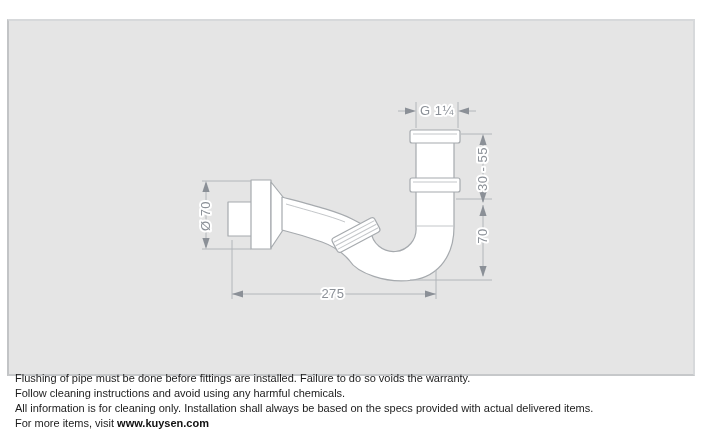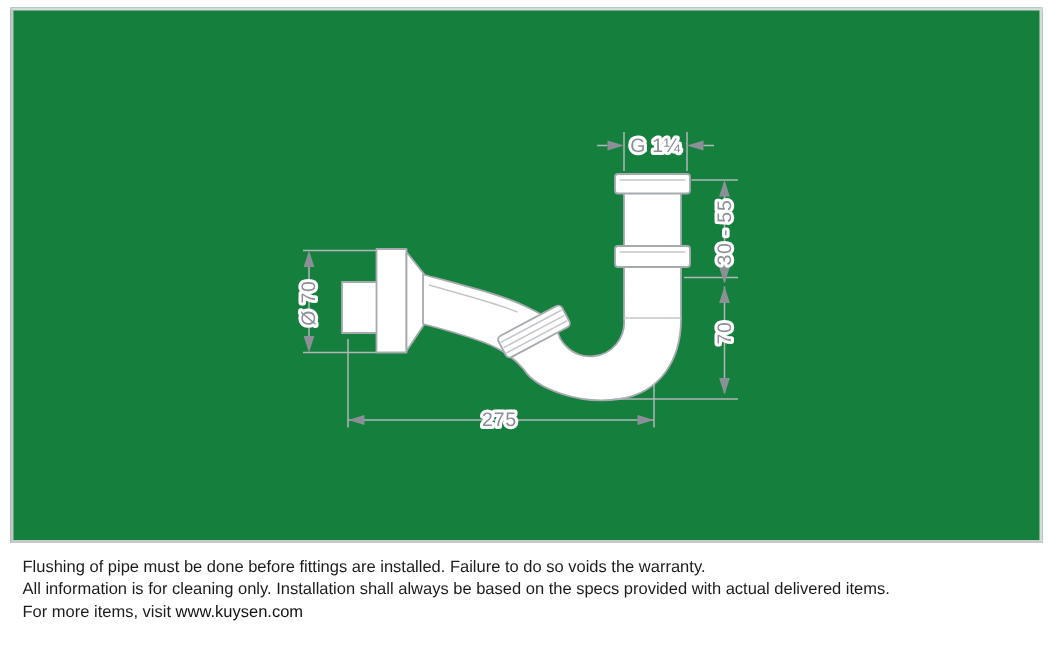--- a/index.html
+++ b/index.html
@@ -2,44 +2,44 @@
 <html><head>
 <meta charset="utf-8">
 <style>
   html,body { margin:0; padding:0; }
   body {
     width:706px; height:440px; position:relative;
     background:#ffffff;
     font-family:"Liberation Sans", sans-serif;
   }
   .frame {
-    position:absolute; left:7px; top:5px;
+    position:absolute; left:7px; top:19px;
     width:684px; height:353px;
     border:2px solid #d7d9db;
     border-left-color:#c2c4c6;
     border-bottom-color:#c6c8ca;
-    background:#15803d;
+    background:#e5e5e5;
     text-align:center;
   }
   .frame svg { display:block; }
   svg .outline { fill:#ffffff; stroke:#a6aaae; stroke-width:1.2; stroke-linejoin:round; }
   svg .thin    { fill:none; stroke:#c3c6c9; stroke-width:1; }
   svg .dim     { stroke:#b2b6ba; stroke-width:1; fill:none; }
   svg .arrow   { fill:#8b9097; stroke:none; }
   svg text {
     font-family:"Liberation Sans", sans-serif;
     font-size:13px; letter-spacing:0.5px;
     fill:#8b9097;
     paint-order:stroke; stroke:#ffffff; stroke-width:4px; stroke-linejoin:round;
   }
   .footer {
     position:absolute; left:15px; top:371px; width:676px;
     font-size:11px; line-height:15px; color:#1c1c1c;
   }
-  .footer .site { font-weight:normal; color:#111111;text-align:right; }
+  .footer .site { font-weight:bold; color:#111111;text-align:right; }
 </style>
 </head>
 <body>
 
 <div class="page">
 
   <div class="frame">
     <svg width="684" height="353" viewBox="9 7 684 353">
 
       <g>
@@ -128,17 +128,18 @@
         <line class="dim" x1="232" y1="280" x2="436" y2="280"></line>
         <polygon class="arrow" points="232,280 243,276.6 243,283.4"></polygon>
         <polygon class="arrow" points="436,280 425,276.6 425,283.4"></polygon>
         <text x="333" y="284" text-anchor="middle">275</text>
       </g>
     </svg>
   </div>
 
   <div class="footer">
     <div>Flushing of pipe must be done before fittings are installed. Failure to do so voids the warranty.</div>
+    <div>Follow cleaning instructions and avoid using any harmful chemicals.</div>
     <div>All information is for cleaning only. Installation shall always be based on the specs provided with actual delivered items.</div>
     <div><span>For more items, visit </span><span class="site">www.kuysen.com</span></div>
   </div>
 
 </div>
 
 </body></html>

